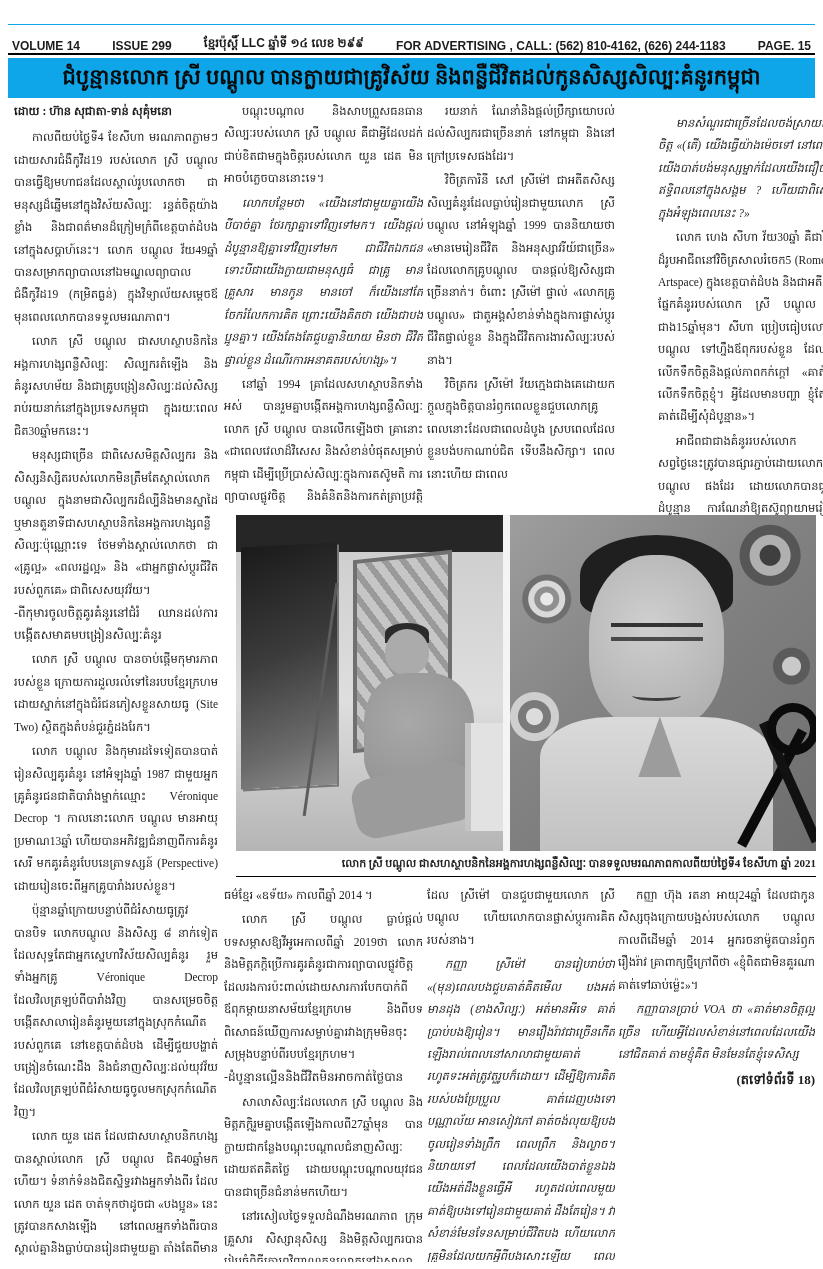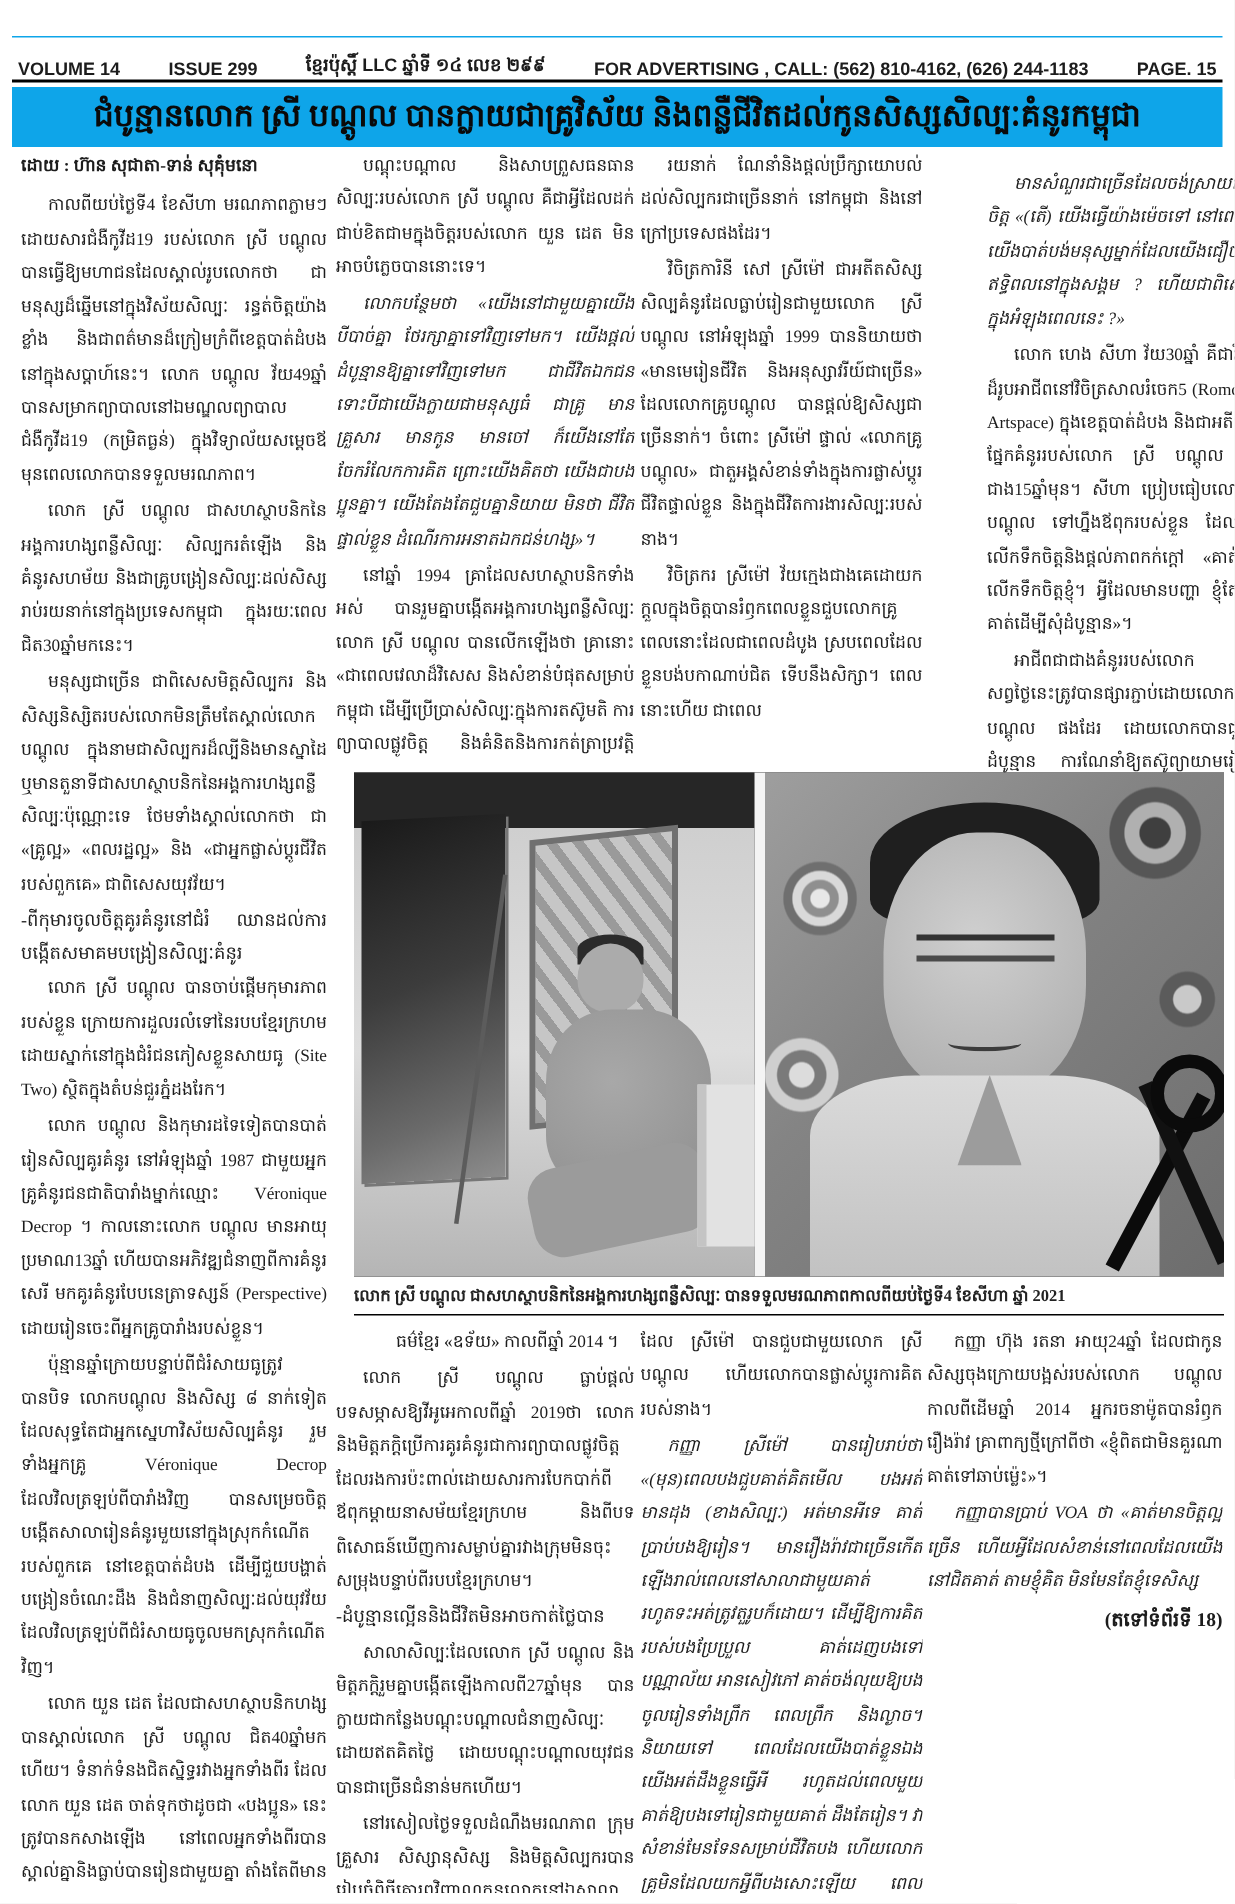--- a/index.html
+++ b/index.html
@@ -56,21 +56,21 @@
   .pr-hair{position:absolute;left:23%;top:6%;width:50%;height:24%;border-radius:50% 50% 20% 20%;background:#1f1f1f;}
   .pr-eyebrows{position:absolute;left:33%;top:32%;width:30%;height:4px;background:#333;box-shadow:0 14px 0 #4a4a4a;}
   .pr-smile{position:absolute;left:40%;top:52%;width:16%;height:8px;border-bottom:3px solid #3c3c3c;border-radius:0 0 50% 50%;}
   .pr-shirt{position:absolute;left:10%;top:60%;width:76%;height:40%;border-radius:30% 30% 0 0;
             background:linear-gradient(180deg,#dadada,#c2c2c2);}
   .pr-collar{position:absolute;left:42%;top:60%;width:14%;height:18%;background:#9c9c9c;clip-path:polygon(50% 0,100% 100%,0 100%);}
   .pr-ribbon1{position:absolute;left:84%;top:62%;width:10px;height:130px;background:#0b0b0b;transform:rotate(28deg);}
   .pr-ribbon2{position:absolute;left:90%;top:60%;width:10px;height:130px;background:#111;transform:rotate(-24deg);}
   .pr-ribbonloop{position:absolute;left:84%;top:56%;width:34px;height:34px;border:9px solid #0b0b0b;border-radius:50%;background:transparent;}
   
-  .caption{position:absolute;left:236px;top:856px;width:580px;text-align:left;
+  .caption{position:absolute;left:236px;top:856px;width:580px;text-align:right;
            font-size:11px;font-weight:bold;color:#222;white-space:nowrap;overflow:hidden;}
   .caption-rule{position:absolute;left:236px;top:876px;width:580px;border-bottom:1.5px solid #000;}
 </style>
 </head>
 <body>
 
 <div class="page">
 
   <div class="masthead">
     <span>VOLUME 14</span>
@@ -92,21 +92,21 @@
     <p class="subhead">-ពីកុមារចូលចិត្តគូរគំនូរនៅជំរំ ឈានដល់ការបង្កើតសមាគមបង្រៀនសិល្បៈគំនូរ</p>
     <p>លោក ស្រី បណ្ដូល បានចាប់ផ្ដើមកុមារភាពរបស់ខ្លួន ក្រោយការដួលរលំទៅនៃរបបខ្មែរក្រហម ដោយស្នាក់នៅក្នុងជំរំជនភៀសខ្លួនសាយធូ (Site Two) ស្ថិតក្នុងតំបន់ជួរភ្នំដងរែក។</p>
     <p>លោក បណ្ដូល និងកុមារដទៃទៀតបានបាត់រៀនសិល្បគូរគំនូរ នៅអំឡុងឆ្នាំ 1987 ជាមួយអ្នកគ្រូគំនូរជនជាតិបារាំងម្នាក់ឈ្មោះ Véronique Decrop ។ កាលនោះលោក បណ្ដូល មានអាយុប្រមាណ13ឆ្នាំ ហើយបានអភិវឌ្ឍជំនាញពីការគំនូរសេរី មកគូរគំនូរបែបនេត្រាទស្សន៍ (Perspective) ដោយរៀនចេះពីអ្នកគ្រូបារាំងរបស់ខ្លួន។</p>
     <p>ប៉ុន្មានឆ្នាំក្រោយបន្ទាប់ពីជំរំសាយធូត្រូវបានបិទ លោកបណ្ដូល និងសិស្ស ៨ នាក់ទៀតដែលសុទ្ធតែជាអ្នកស្នេហាវិស័យសិល្បគំនូរ រួមទាំងអ្នកគ្រូ Véronique Decrop ដែលវិលត្រឡប់ពីបារាំងវិញ បានសម្រេចចិត្តបង្កើតសាលារៀនគំនូរមួយនៅក្នុងស្រុកកំណើតរបស់ពួកគេ នៅខេត្តបាត់ដំបង ដើម្បីជួយបង្ហាត់បង្រៀនចំណេះដឹង និងជំនាញសិល្បៈដល់យុវវ័យ ដែលវិលត្រឡប់ពីជំរំសាយធូចូលមកស្រុកកំណើតវិញ។</p>
     <p>លោក យួន ដេត ដែលជាសហស្ថាបនិកហង្ស បានស្គាល់លោក ស្រី បណ្ដូល ជិត40ឆ្នាំមកហើយ។ ទំនាក់ទំនងជិតស្និទ្ធរវាងអ្នកទាំងពីរ ដែលលោក យួន ដេត ចាត់ទុកថាដូចជា «បងប្អូន» នេះ ត្រូវបានកសាងឡើង នៅពេលអ្នកទាំងពីរបានស្គាល់គ្នានិងធ្លាប់បានរៀនជាមួយគ្នា តាំងតែពីមានអាយុជាង10ឆ្នាំមកម្ល៉េះ។</p>
 
   </div>
 
   <div class="col" style="left:224px;top:100px;width:199px;height:410px;">
     <p>បណ្ដុះបណ្ដាល និងសាបព្រួសធនធានសិល្បៈរបស់លោក ស្រី បណ្ដូល គឺជាអ្វីដែលដក់ជាប់ខិតជាមក្នុងចិត្តរបស់លោក យួន ដេត មិនអាចបំភ្លេចបាននោះទេ។</p>
-    <p class="quote">លោកបន្ថែមថា «យើងនៅជាមួយគ្នាយើងបីបាច់គ្នា ថែរក្សាគ្នាទៅវិញទៅមក។ យើងផ្ដល់ដំបូន្មានឱ្យគ្នាទៅវិញទៅមក ជាជីវិតឯកជន ទោះបីជាយើងក្លាយជាមនុស្សធំ ជាគ្រូ មានគ្រួសារ មានកូន មានចៅ ក៏យើងនៅតែចែករំលែកការគិត ព្រោះយើងគិតថា យើងជាបងប្អូនគ្នា។ យើងតែងតែជួបគ្នានិយាយ មិនថា ជីវិតផ្ទាល់ខ្លួន ដំណើរការអនាតឯកជន់ហង្ស»។</p>
+    <p class="quote">លោកបន្ថែមថា «យើងនៅជាមួយគ្នាយើងបីបាច់គ្នា ថែរក្សាគ្នាទៅវិញទៅមក។ យើងផ្ដល់ដំបូន្មានឱ្យគ្នាទៅវិញទៅមក ជាជីវិតឯកជន ទោះបីជាយើងក្លាយជាមនុស្សធំ ជាគ្រូ មានគ្រួសារ មានកូន មានចៅ ក៏យើងនៅតែចែករំលែកការគិត ព្រោះយើងគិតថា យើងជាបងប្អូនគ្នា។ យើងតែងតែជួបគ្នានិយាយ មិនថា ជីវិតផ្ទាល់ខ្លួន ដំណើរការអនាគតរបស់ហង្ស»។</p>
     <p>នៅឆ្នាំ 1994 គ្រាដែលសហស្ថាបនិកទាំងអស់ បានរួមគ្នាបង្កើតអង្គការហង្សពន្លឺសិល្បៈ លោក ស្រី បណ្ដូល បានលើកឡើងថា គ្រានោះ «ជាពេលវេលាដ៏វិសេស និងសំខាន់បំផុតសម្រាប់កម្ពុជា ដើម្បីប្រើប្រាស់សិល្បៈក្នុងការតស៊ូមតិ ការព្យាបាលផ្លូវចិត្ត និងគំនិតនិងការកត់ត្រាប្រវត្តិសិល្បៈផង»។</p>
 
   </div>
 
   <div class="col" style="left:427px;top:100px;width:188px;height:410px;">
     <p>រយនាក់ ណែនាំនិងផ្ដល់ប្រឹក្សាយោបល់ដល់សិល្បករជាច្រើននាក់ នៅកម្ពុជា និងនៅក្រៅប្រទេសផងដែរ។</p>
     <p>វិចិត្រការិនី សៅ ស្រីម៉ៅ ជាអតីតសិស្សសិល្បគំនូរដែលធ្លាប់រៀនជាមួយលោក ស្រី បណ្ដូល នៅអំឡុងឆ្នាំ 1999 បាននិយាយថា «មានមេរៀនជីវិត និងអនុស្សាវរីយ៍ជាច្រើន» ដែលលោកគ្រូបណ្ដូល បានផ្ដល់ឱ្យសិស្សជាច្រើននាក់។ ចំពោះ ស្រីម៉ៅ ផ្ទាល់ «លោកគ្រូបណ្ដូល» ជាតួអង្គសំខាន់ទាំងក្នុងការផ្លាស់ប្ដូរជីវិតផ្ទាល់ខ្លួន និងក្នុងជីវិតការងារសិល្បៈរបស់នាង។</p>
     <p>វិចិត្រករ ស្រីម៉ៅ វ័យក្មេងជាងគេដោយកក្ដួលក្នុងចិត្តបានរំឭកពេលខ្លួនជួបលោកគ្រូ ពេលនោះដែលជាពេលដំបូង ស្របពេលដែលខ្លួនបង់បកាណាប់ជិត ទើបនឹងសិក្សា។ ពេលនោះហើយ ជាពេល</p>
   </div>
 
@@ -139,21 +139,21 @@
       <div class="pr-ribbon1"></div>
       <div class="pr-ribbon2"></div>
       <div class="pr-ribbonloop"></div>
     </div>
   </div>
 
   <div class="caption">លោក ស្រី បណ្ដូល ជាសហស្ថាបនិកនៃអង្គការហង្សពន្លឺសិល្បៈ បានទទួលមរណភាពកាលពីយប់ថ្ងៃទី4 ខែសីហា ឆ្នាំ 2021</div>
   <div class="caption-rule"></div>
 
   <div class="col" style="left:224px;top:884px;width:199px;height:378px;">
-    <p style="text-indent:0;margin-left:40px;">ធម៌ខ្មែរ «ឧទ័យ» កាលពីឆ្នាំ 2014 ។</p>
+    <p style="text-indent:0;">ធម៌ខ្មែរ «ឧទ័យ» កាលពីឆ្នាំ 2014 ។</p>
     <p>លោក ស្រី បណ្ដូល ធ្លាប់ផ្ដល់បទសម្ភាសឱ្យវីអូអេកាលពីឆ្នាំ 2019ថា លោកនិងមិត្តភក្ដិប្រើការគូរគំនូរជាការព្យាបាលផ្លូវចិត្ត ដែលរងការប៉ះពាល់ដោយសារការបែកបាក់ពីឪពុកម្ដាយនាសម័យខ្មែរក្រហម និងពីបទពិសោធន៍ឃើញការសម្លាប់គ្នារវាងក្រុមមិនចុះសម្រុងបន្ទាប់ពីរបបខ្មែរក្រហម។</p>
     <p class="subhead">-ដំបូន្មានល្អើននិងជីវិតមិនអាចកាត់ថ្លៃបាន</p>
     <p>សាលាសិល្បៈដែលលោក ស្រី បណ្ដូល និងមិត្តភក្ដិរួមគ្នាបង្កើតឡើងកាលពី27ឆ្នាំមុន បានក្លាយជាកន្លែងបណ្ដុះបណ្ដាលជំនាញសិល្បៈដោយឥតគិតថ្លៃ ដោយបណ្ដុះបណ្ដាលយុវជនបានជាច្រើនជំនាន់មកហើយ។</p>
     <p>នៅរសៀលថ្ងៃទទួលដំណឹងមរណភាព ក្រុមគ្រួសារ សិស្សានុសិស្ស និងមិត្តសិល្បករបានរៀបចំពិធីគោរពវិញ្ញាណក្ខន្ធលោកនៅឯសាលាសិល្បៈដោយផ្ទាល់។</p>
   </div>
 
   <div class="col" style="left:427px;top:884px;width:188px;height:378px;">
     <p style="text-indent:0;">ដែល ស្រីម៉ៅ បានជួបជាមួយលោក ស្រី បណ្ដូល ហើយលោកបានផ្លាស់ប្ដូរការគិតរបស់នាង។</p>
     <p class="quote">កញ្ញា ស្រីម៉ៅ បានរៀបរាប់ថា «(មុន)ពេលបងជួបគាត់គិតមើល បងអត់មានដុង (ខាងសិល្បៈ) អត់មានអីទេ គាត់ប្រាប់បងឱ្យរៀន។ មានរឿងរ៉ាវជាច្រើនកើតឡើងរាល់ពេលនៅសាលាជាមួយគាត់ រហូតទះអត់ត្រូវតួរូបក៏ដោយ។ ដើម្បីឱ្យការគិតរបស់បងប្រែប្រួល គាត់ដេញបងទៅបណ្ណាល័យ អានសៀវភៅ គាត់ចង់លុយឱ្យបងចូលរៀនទាំងព្រឹក ពេលព្រឹក និងល្ងាច។ និយាយទៅ ពេលដែលយើងបាត់ខ្លួនឯង យើងអត់ដឹងខ្លួនធ្វើអី រហូតដល់ពេលមួយ គាត់ឱ្យបងទៅរៀនជាមួយគាត់ ដឹងតែរៀន។ វាសំខាន់មែនទែនសម្រាប់ជីវិតបង ហើយលោកគ្រូមិនដែលយកអ្វីពីបងសោះឡើយ ពេលខ្លះថែមទាំងជួយចេញថ្លៃរៀនឱ្យបងទៀត»។</p>
 

